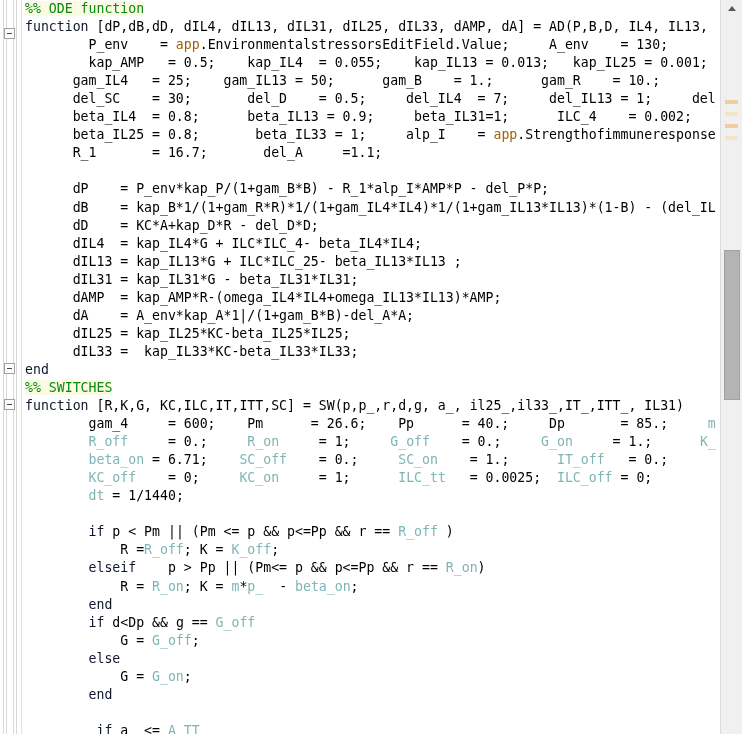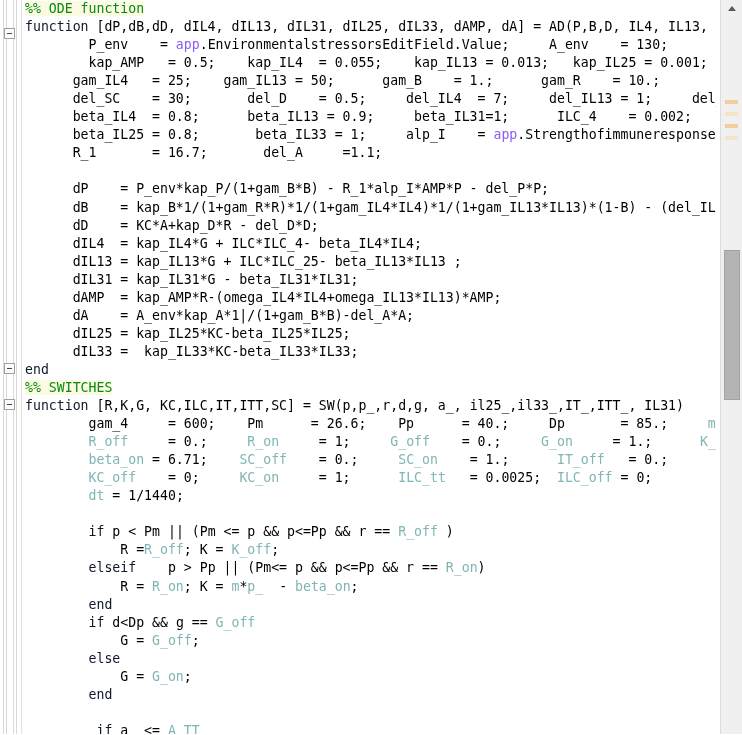--- a/index.html
+++ b/index.html
@@ -79,21 +79,21 @@
   }
   .cl {
     height: 18.05px;
     white-space: pre;
     padding-left: 3px;
   }
 
   
   .kw      { color: #0f172a; }        
   .sect    { color: #098a0f; background: #fbfbe4; }  
-  .app     { color: #8b5cf6; }        
+  .app     { color: #a16207; }        
   .dim     { color: #7fb5b5; }
   .plain   { color: #000000; }
 
   
   #vscrollbar {
     position: absolute;
     right: 0; top: 0;
     width: 22px;
     height: 735px;
     background: #f0f0f0;

